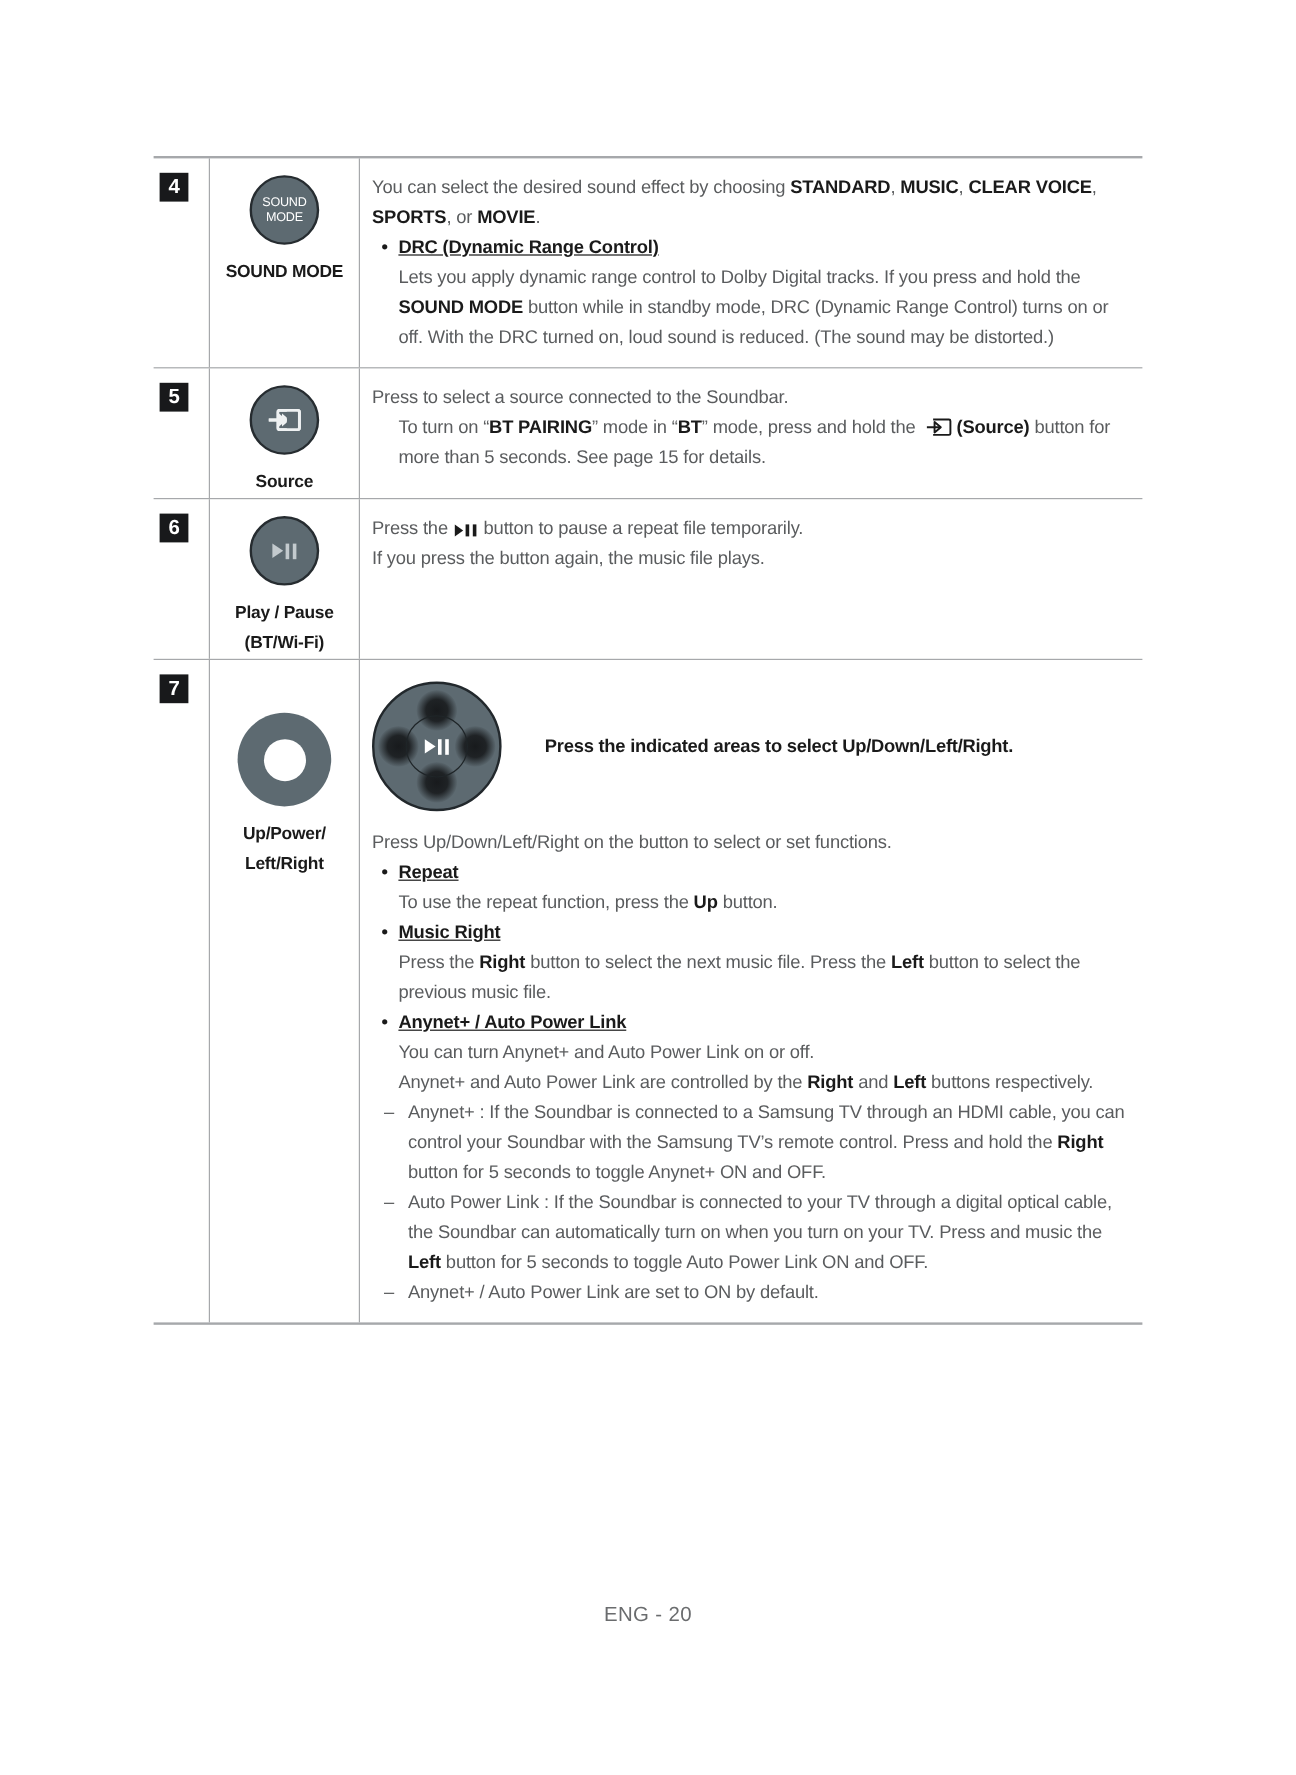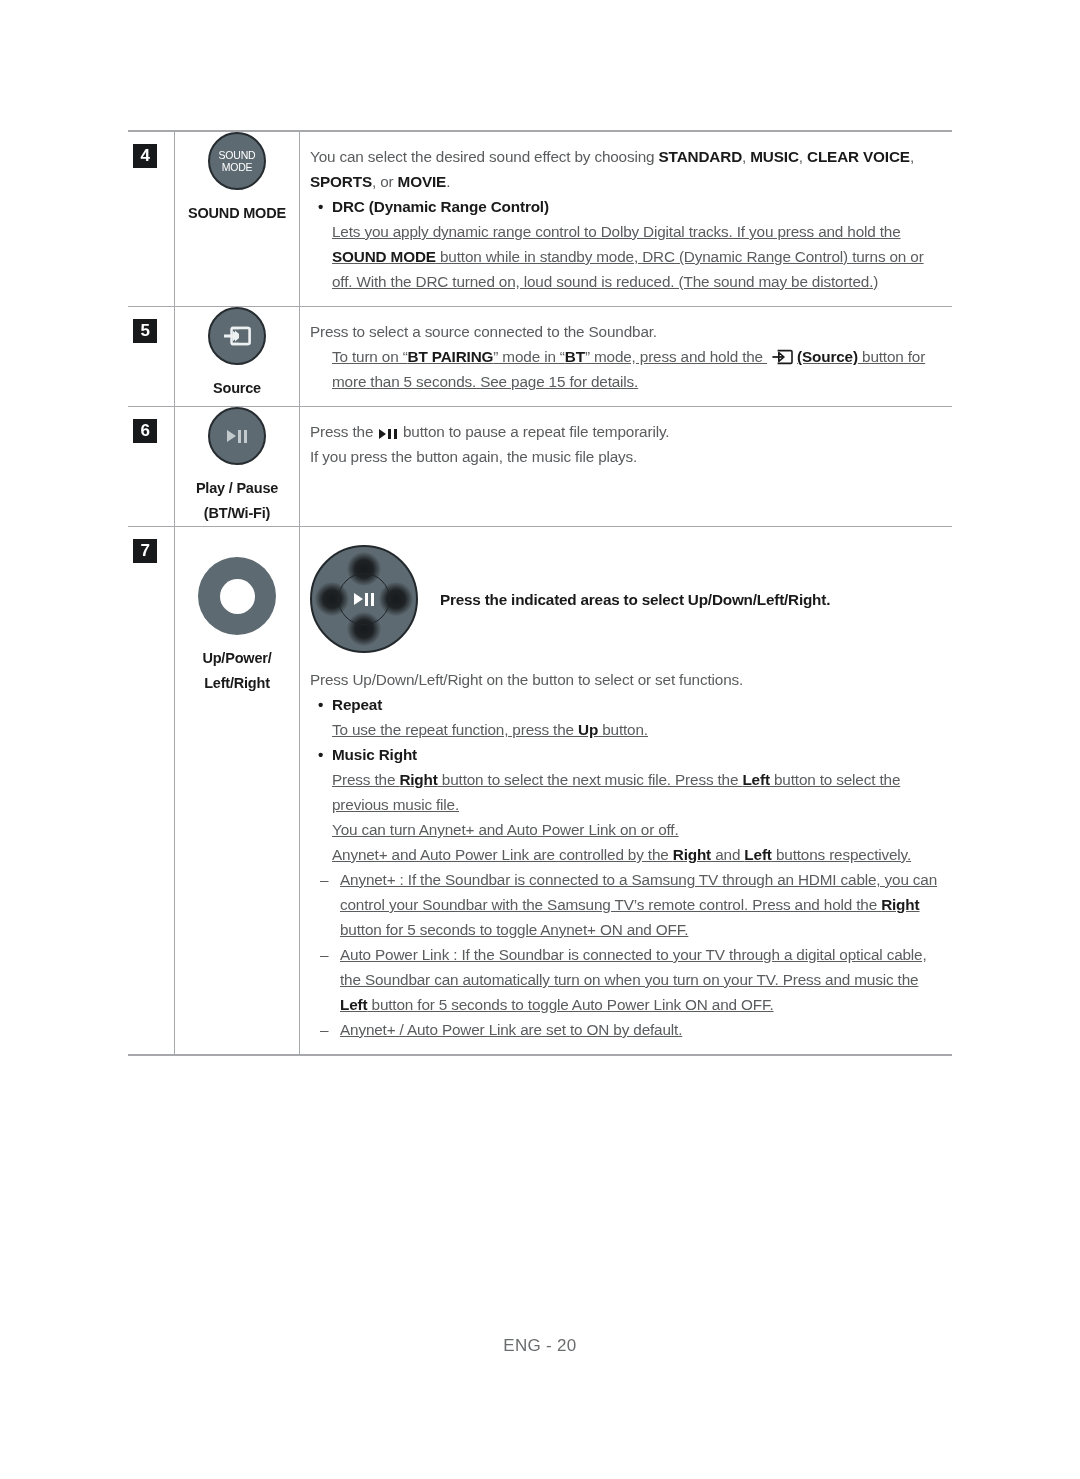--- a/index.html
+++ b/index.html
@@ -39,20 +39,21 @@
     padding-top: 12px;
     padding-left: 5px;
   }
   .col-btn {
     width: 125px;
     flex: 0 0 125px;
     border-right: 1px solid #a6a8ab;
     display: flex;
     flex-direction: column;
     align-items: center;
+    padding-top: 14px;
   }
   .col-desc {
     flex: 1 1 auto;
     padding: 12px 8px 12px 10px;
   }
 
   
   .badge {
     width: 24px;
     height: 24px;
@@ -105,21 +106,21 @@
     justify-content: center;
   }
   .ring-hole {
     width: 35px;
     height: 35px;
     border-radius: 50%;
     background: #ffffff;
   }
 
   
-  .dpad-wrap { display: flex; align-items: center; gap: 22px; }
+  .dpad-wrap { display: flex; align-items: center; gap: 36px; }
   .dpad {
     position: relative;
     width: 108px;
     height: 108px;
     flex: 0 0 108px;
     border-radius: 50%;
     background: #5d6a71;
     border: 2px solid #22282c;
   }
   .dpad .dot {
@@ -176,28 +177,29 @@
   }
   .txt b, .txt strong { color: #1a1a1a; font-weight: bold; }
   .bullet-head {
     font-size: 15.3px;
     line-height: 25px;
     color: #1a1a1a;
     font-weight: bold;
     letter-spacing: -0.15px;
     position: relative;
     padding-left: 22px;
+    text-decoration: underline;
   }
   .bullet-head::before {
     content: "•";
     position: absolute;
     left: 8px;
     top: 0;
   }
-  .indent1 { padding-left: 22px; text-decoration: underline; }
+  .indent1 { padding-left: 22px; }
   .dash {
     position: relative;
     padding-left: 30px;
   }
   .dash::before {
     content: "–";
     position: absolute;
     left: 10px;
     top: 0;
     color: #5a5c5e;
@@ -344,20 +346,21 @@
         </div>
 
         <div class="txt" style="margin-top:14px">Press Up/Down/Left/Right on the button to select or set functions.</div>
 
         <div class="bullet-head">Repeat</div>
         <div class="txt indent1"><span>To use the repeat function, press the </span><b>Up</b><span> button.</span></div>
 
         <div class="bullet-head">Music Right</div>
         <div class="txt indent1"><span>Press the </span><b>Right</b><span> button to select the next music file. Press the </span><b>Left</b><span> button to select the previous music file.</span></div>
 
+        <div class="bullet-head">Anynet+ / Auto Power Link</div>
         <div class="txt indent1">You can turn Anynet+ and Auto Power Link on or off.</div>
         <div class="txt indent1"><span>Anynet+ and Auto Power Link are controlled by the </span><b>Right</b><span> and </span><b>Left</b><span> buttons respectively.</span></div>
 
         <div class="txt indent1 dash"><span>Anynet+ : If the Soundbar is connected to a Samsung TV through an HDMI cable, you can control your Soundbar with the Samsung TV’s remote control. Press and hold the </span><b>Right</b><span> button for 5 seconds to toggle Anynet+ ON and OFF.</span></div>
 
         <div class="txt indent1 dash"><span>Auto Power Link : If the Soundbar is connected to your TV through a digital optical cable, the Soundbar can automatically turn on when you turn on your TV. Press and music the </span><b>Left</b><span> button for 5 seconds to toggle Auto Power Link ON and OFF.</span></div>
 
         <div class="txt indent1 dash"><span>Anynet+ / Auto Power Link are set to ON by default.</span></div>
 
       </div>

